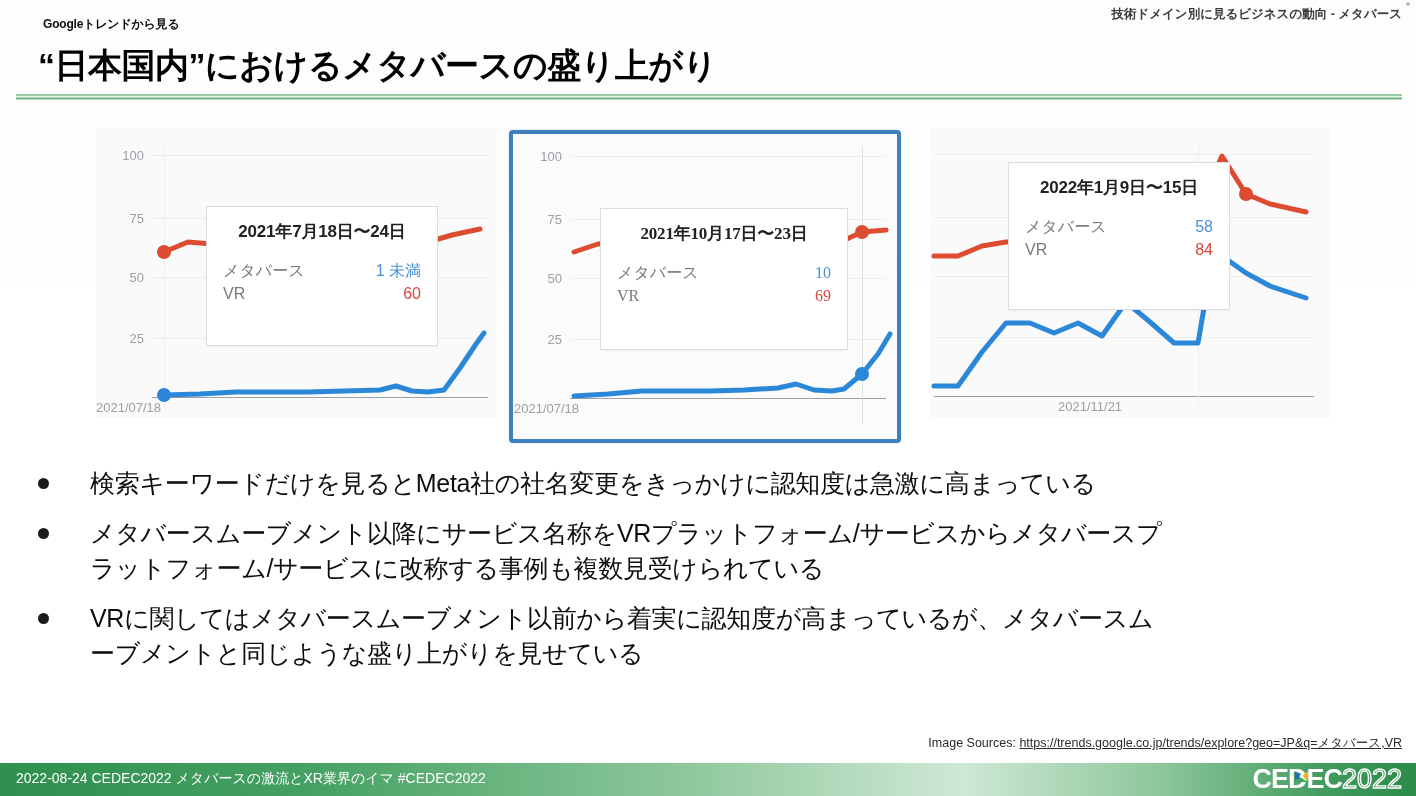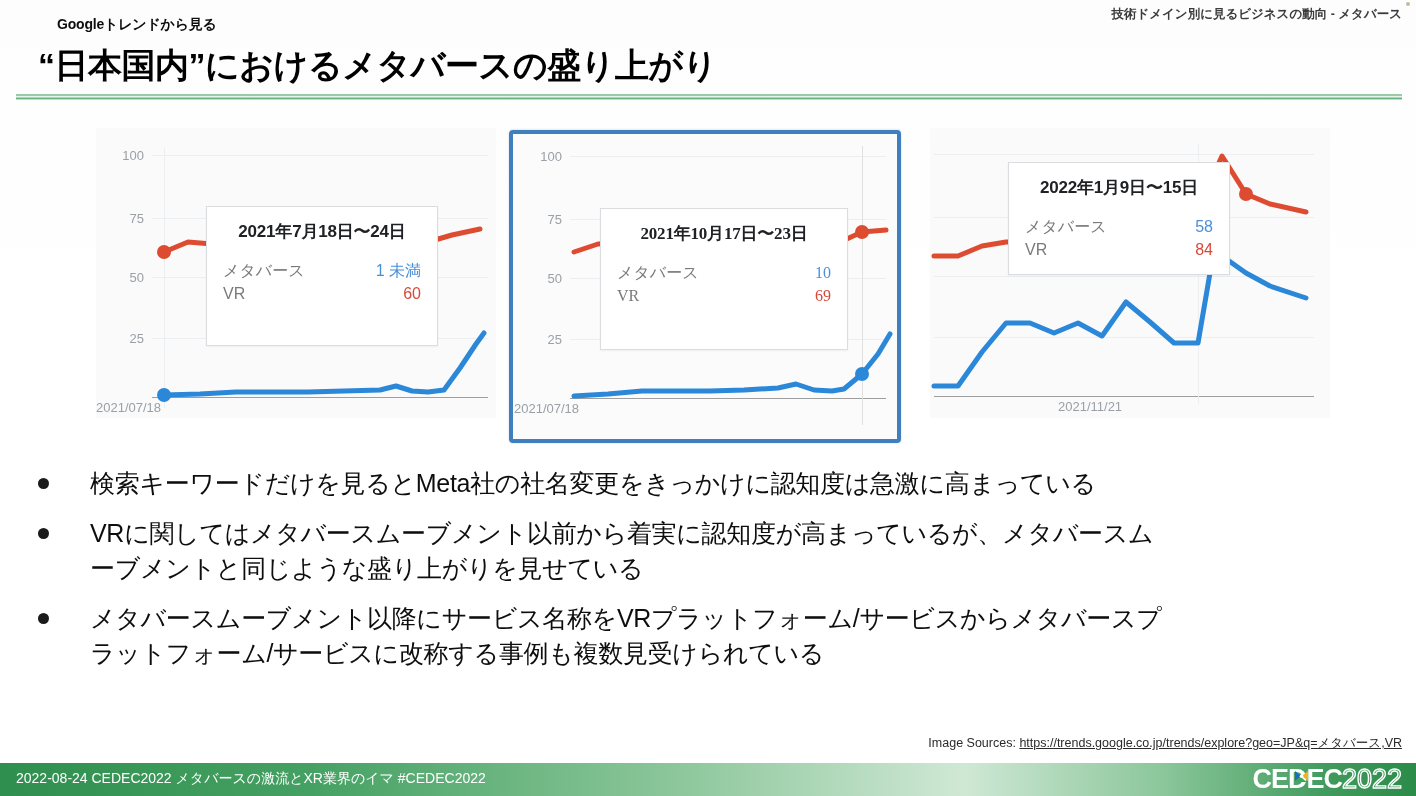--- a/index.html
+++ b/index.html
@@ -16,22 +16,22 @@
   .hdr-meta{
     position:absolute;top:6px;right:14px;
     font-size:12.5px;font-weight:700;color:#3b3b3b;
     letter-spacing:0px;white-space:nowrap;
   }
   .hdr-dot{
     position:absolute;top:2px;right:6px;
     width:4px;height:4px;border-radius:50%;background:#c8b9a0;
   }
   .kicker{
-    position:absolute;left:57px;top:16px;
-    font-size:14px;font-weight:700;color:#0d0d0d;white-space:nowrap;
+    position:absolute;left:43px;top:16px;
+    font-size:12px;font-weight:700;color:#0d0d0d;white-space:nowrap;
     letter-spacing:-0.2px;
   }
   .title{
     position:absolute;left:38px;top:43px;
     font-size:34px;font-weight:700;color:#000;white-space:nowrap;
     letter-spacing:-0.5px;
   }
   .rule{
     position:absolute;left:16px;top:94px;width:1386px;height:6px;
     background:
@@ -244,21 +244,21 @@
         <div class="svg-wrap">
           <svg width="400" height="290" viewBox="0 0 400 290">
             <polyline fill="none" stroke="#dd4b31" stroke-width="5" stroke-linecap="round" stroke-linejoin="round" points="4,128 28,128 52,118 76,114 100,114 124,124 148,109 172,109 196,111 220,111 244,109 252,107 268,81 292,28 316,66 340,76 376,84"></polyline>
             <polyline fill="none" stroke="#2b87d8" stroke-width="5" stroke-linecap="round" stroke-linejoin="round" points="4,258 28,258 52,224 76,195 100,195 124,205 148,195 172,208 196,174 220,194 244,215 256,215 268,215 280,145 292,128 316,145 340,158 376,170"></polyline>
             <circle cx="316" cy="145" r="7" fill="#dd4b31" opacity="0"></circle>
             <circle cx="316" cy="66" r="7" fill="#dd4b31"></circle>
             <circle cx="292" cy="128" r="7" fill="#2b87d8"></circle>
           </svg>
         </div>
 
-        <div class="tip" style="left:78px;top:34px;width:222px;height:113px;">
+        <div class="tip" style="left:78px;top:34px;width:222px;height:148px;">
           <div class="tip-date">2022年1月9日〜15日</div>
           <div class="tip-row">
             <span class="tip-key">メタバース</span>
             <span class="tip-val v-blue">58</span>
           </div>
           <div class="tip-row">
             <span class="tip-key">VR</span>
             <span class="tip-val v-red">84</span>
           </div>
         </div>
@@ -267,25 +267,25 @@
 
   </div>
 
   <div class="bullets">
     <div class="bullet">
       <span class="dot"></span>
       <p>検索キーワードだけを見るとMeta社の社名変更をきっかけに認知度は急激に高まっている</p>
     </div>
     <div class="bullet" style="padding-right:30px;">
       <span class="dot"></span>
-      <p>VRに関してはメタバースムーブメント以前から着実に認知度が高まっているが、メタバースムーブメントと同じような盛り上がりを見せている</p>
+      <p>メタバースムーブメント以降にサービス名称をVRプラットフォーム/サービスからメタバースプラットフォーム/サービスに改称する事例も複数見受けられている</p>
     </div>
     <div class="bullet" style="padding-right:30px;">
       <span class="dot"></span>
-      <p>メタバースムーブメント以降にサービス名称をVRプラットフォーム/サービスからメタバースプラットフォーム/サービスに改称する事例も複数見受けられている</p>
+      <p>VRに関してはメタバースムーブメント以前から着実に認知度が高まっているが、メタバースムーブメントと同じような盛り上がりを見せている</p>
     </div>
   </div>
 
   <div class="src">
     <span>Image Sources: </span><a href="#">https://trends.google.co.jp/trends/explore?geo=JP&amp;q=メタバース,VR</a>
   </div>
 
   <div class="footer">
     <div class="footer-text">2022-08-24 CEDEC2022 メタバースの激流とXR業界のイマ #CEDEC2022</div>
     <div class="logo">

